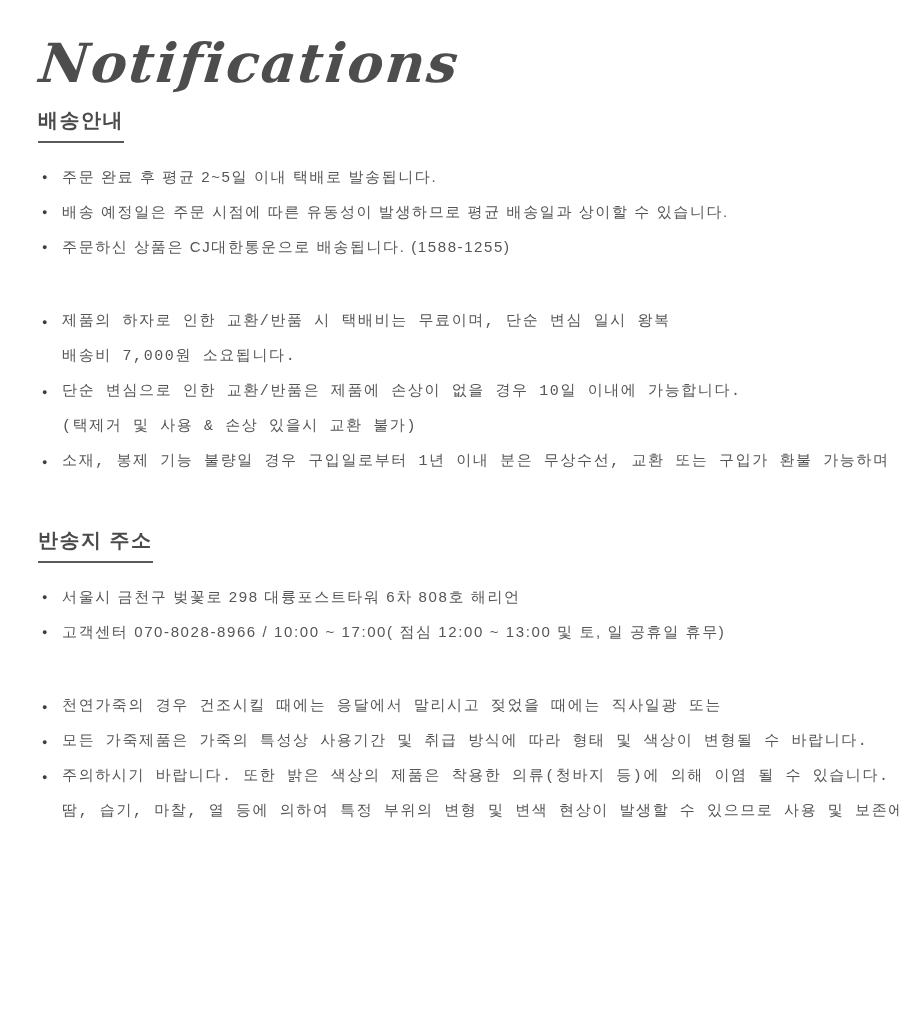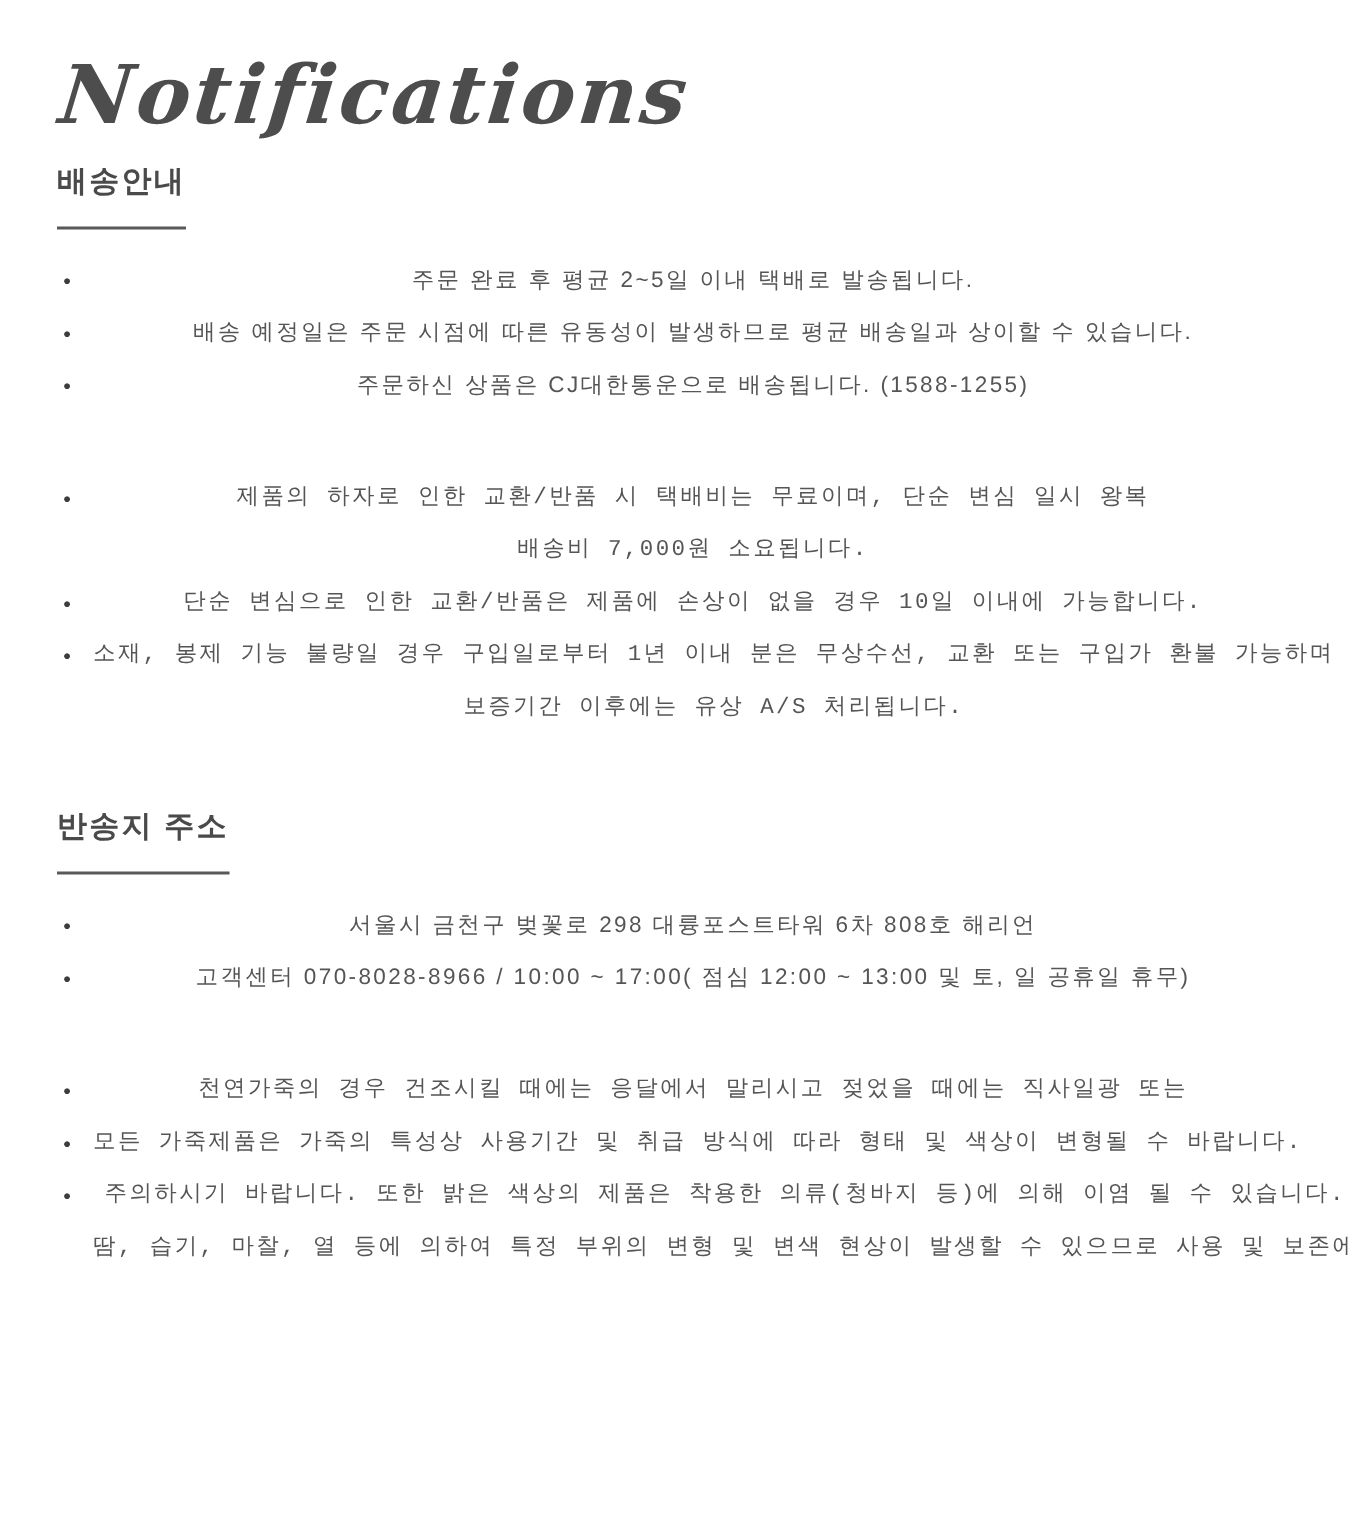--- a/index.html
+++ b/index.html
@@ -27,21 +27,21 @@
     line-height: 1.1;
   }
   .section { margin-top: 0; }
   .section-heading {
     display: inline-block;
     font-size: 20px;
     font-weight: bold;
     letter-spacing: 1.5px;
     color: #4a4a4a;
     border-bottom: 2px solid #595959;
-    padding-bottom: 17px;
+    padding-bottom: 7px;
     margin-top: 0;
   }
   .sec-gap { margin-top: 48px; }
   .items { list-style: none; margin-top: 24px; }
   .item {
     display: flex;
     align-items: flex-start;
     font-size: 15px;
     letter-spacing: 1.6px;
     line-height: 19px;
@@ -51,21 +51,21 @@
   .item.multiline { margin-bottom: 0; }
   .bullet {
     flex: 0 0 auto;
     font-size: 9px;
     line-height: 19px;
     color: #3d3d3d;
     margin-right: 13px;
     margin-left: 4px;
     transform: translateY(1px);
   }
-  .lines { flex: 1 1 auto; text-align: center; }
+  .lines { flex: 1 1 auto; }
   .multiline .lines .line { line-height: 35px; font-family: Liberation Mono, monospace; }
   .multiline .bullet { line-height: 35px; }
   .line { white-space: nowrap; }
 </style>
 </head>
 <body>
 
 <div class="container">
 
   <div class="script-title">Notifications</div>
@@ -102,27 +102,27 @@
         <span class="bullet">●</span>
         <div class="lines">
           <div class="line">제품의 하자로 인한 교환/반품 시 택배비는 무료이며, 단순 변심 일시 왕복</div>
           <div class="line">배송비 7,000원 소요됩니다.</div>
         </div>
       </li>
       <li class="item multiline">
         <span class="bullet">●</span>
         <div class="lines">
           <div class="line">단순 변심으로 인한 교환/반품은 제품에 손상이 없을 경우 10일 이내에 가능합니다.</div>
+          <div class="line">(택제거 및 사용 &amp; 손상 있을시 교환 불가)</div>
         </div>
       </li>
       <li class="item multiline">
         <span class="bullet">●</span>
         <div class="lines">
           <div class="line">소재, 봉제 기능 불량일 경우 구입일로부터 1년 이내 분은 무상수선, 교환 또는 구입가 환불 가능하며</div>
-          <div class="line">보증기간 이후에는 유상 A/S 처리됩니다.</div>
         </div>
       </li>
     </ul>
   </div>
 
   
   <div class="section sec-gap">
     <h2 class="section-heading">반송지 주소</h2>
     <ul class="items">
       <li class="item">

